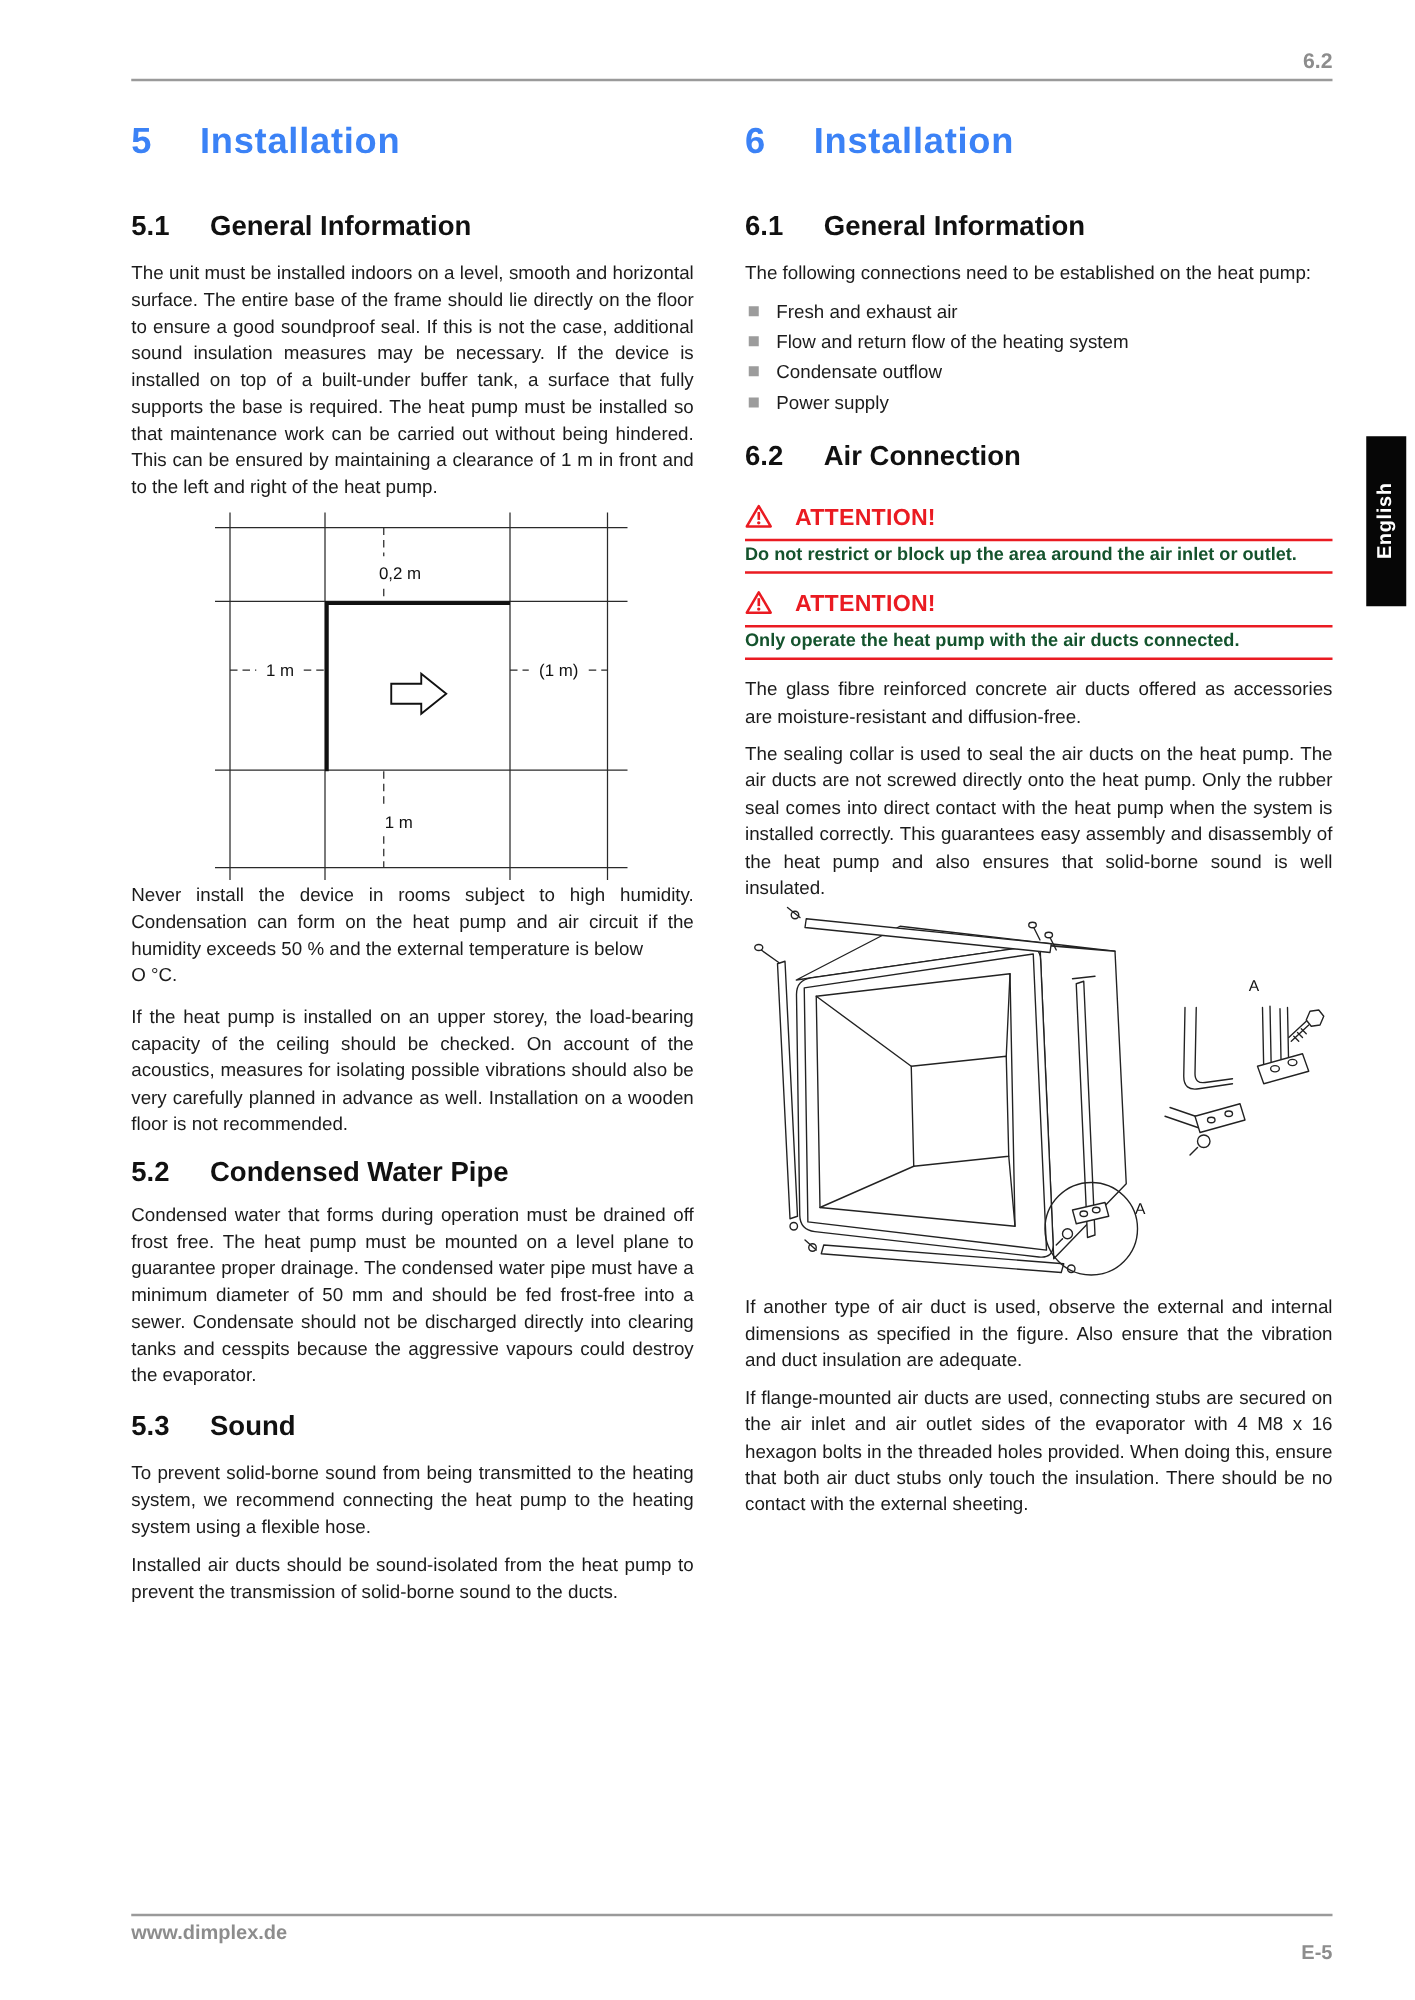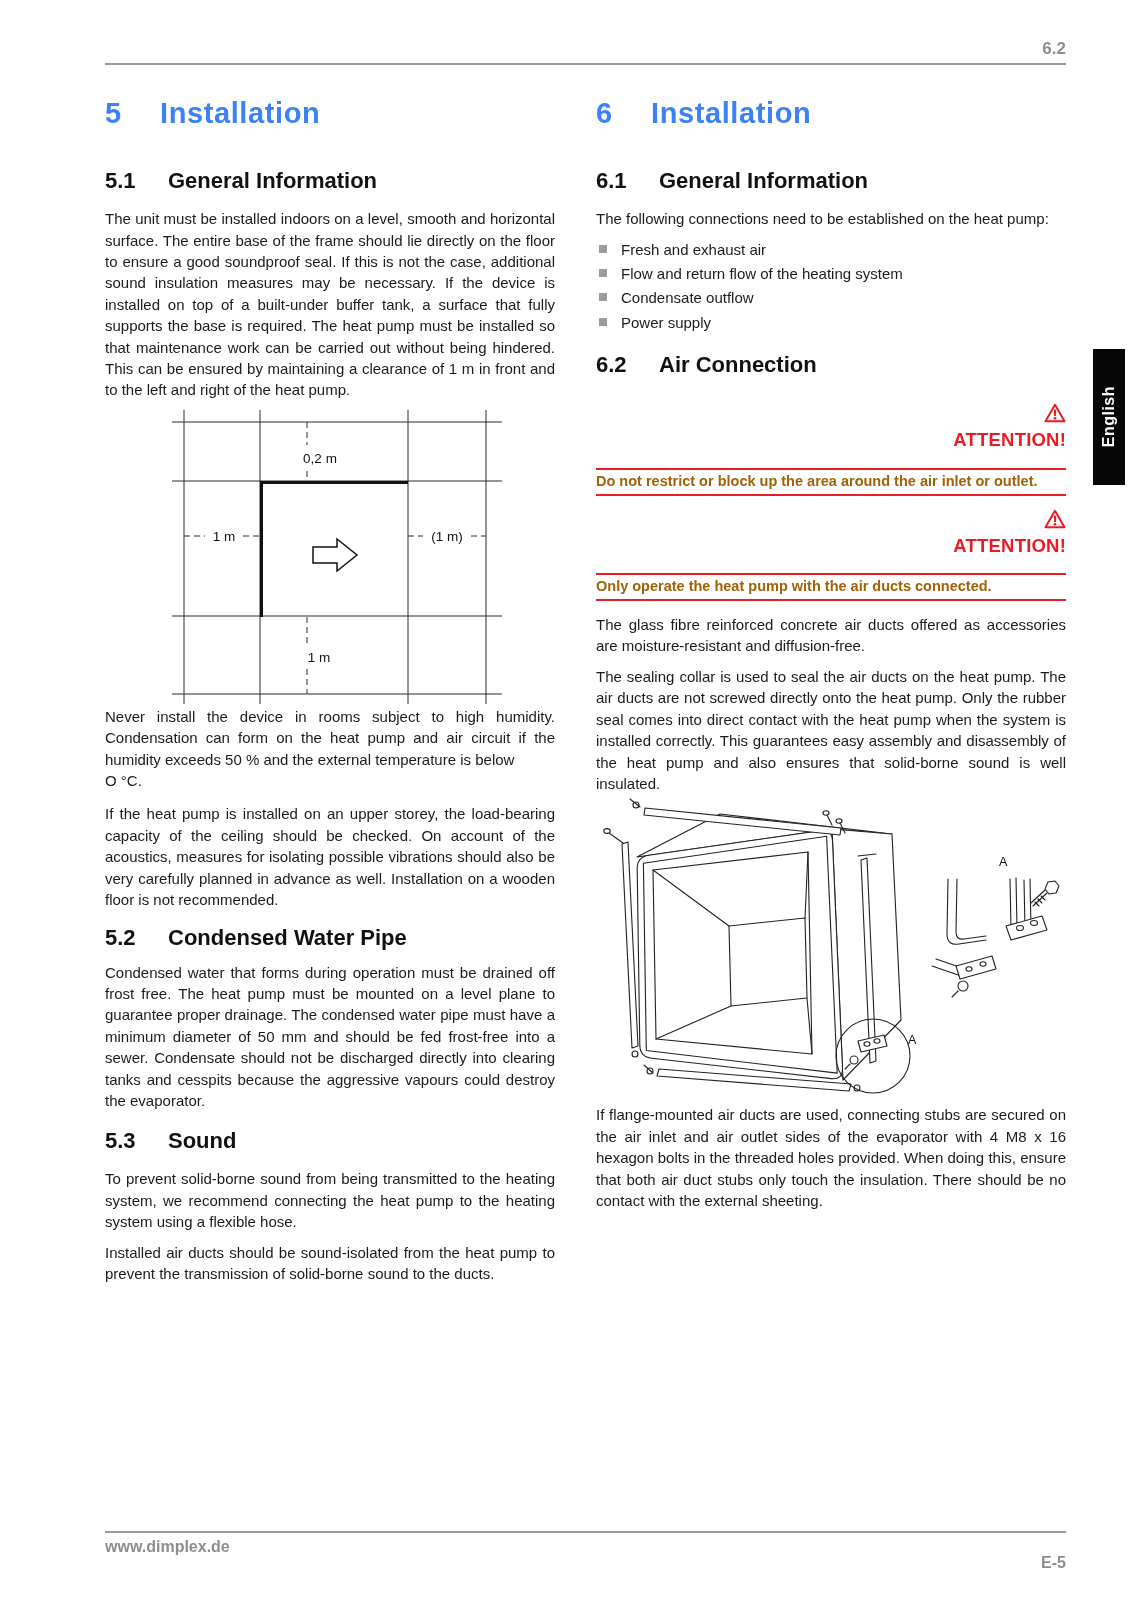--- a/index.html
+++ b/index.html
@@ -33,23 +33,23 @@
   .mt41 { margin-top:41px; } .mt27 { margin-top:27px; }
   .mt20 { margin-top:20px; } .mt18 { margin-top:18px; } .mt16 { margin-top:16px; } .mt13 { margin-top:13px; } .mt12 { margin-top:12px; }
   .mt9 { margin-top:9px; } .mt8 { margin-top:8px; } .mt0 { margin-top:0; }
   svg.fig { display:block; }
   
   ul.plain { list-style:none; margin-top:9px; }
   ul.plain li { display:flex; margin-top:3px; font-size:15px; line-height:21.4px; }
   .sq { width:8px; height:8px; background:#9c9c9c; margin:6px 14px 0 3px; flex:none; }
   
   .attention { }
-  .att-head { display:flex; align-items:flex-end; gap:7px; border-bottom:2.5px solid #ea1b22; padding-bottom:18px;flex-direction:column; }
+  .att-head { display:flex; align-items:flex-end; gap:18px; border-bottom:2.5px solid #ea1b22; padding-bottom:8px; }
   .att-label { color:#ea1b22; font-size:18.5px; font-weight:bold; letter-spacing:0.2px; line-height:1.05; }
-  .att-text { font-size:14.5px; font-weight:bold; color:#a16207; padding:3px 0 5px; border-bottom:2.5px solid #ea1b22; }
+  .att-text { font-size:14.5px; font-weight:bold; color:#14532d; padding:3px 0 5px; border-bottom:2.5px solid #ea1b22; }
   
   .lineart { stroke:#222; stroke-width:1.1; fill:none; stroke-linejoin:round; stroke-linecap:round; }
   .thin { stroke:#2a2a2a; stroke-width:1; }
   .thick { stroke:#111; stroke-width:3; }
   .dash { stroke:#2a2a2a; stroke-width:1; stroke-dasharray:6 4; }
   .dlabel { font-size:13.5px; fill:#111; }
   .alabel { font-size:12.5px; fill:#111; }
 </style>
 </head>
 <body>
@@ -212,20 +212,21 @@
         <path d="M360,172 L396,162 L400,175 L364,185 Z" fill="#fff"></path>
         <ellipse cx="373" cy="175" rx="3" ry="2.2"></ellipse>
           <ellipse cx="387" cy="170" rx="3" ry="2.2"></ellipse>
         <circle cx="367" cy="192" r="5" fill="#fff"></circle>
           <path d="M362,197 L356,203"></path>
       </g>
       <text class="alabel" x="312" y="250">A</text>
       <text class="alabel" x="403" y="72">A</text>
     </svg>
 
+    <p class="body mt12">If another type of air duct is used, observe the external and internal dimensions as specified in the figure. Also ensure that the vibration and duct insulation are adequate.</p>
     <p class="body mt8">If flange-mounted air ducts are used, connecting stubs are secured on the air inlet and air outlet sides of the evaporator with 4 M8 x 16 hexagon bolts in the threaded holes provided. When doing this, ensure that both air duct stubs only touch the insulation. There should be no contact with the external sheeting.</p>
   </div>
 
   <div class="footer-rule"></div>
   <div class="footer-left">www.dimplex.de</div>
   <div class="footer-right">E-5</div>
 
 </div>
 
 </body></html>

